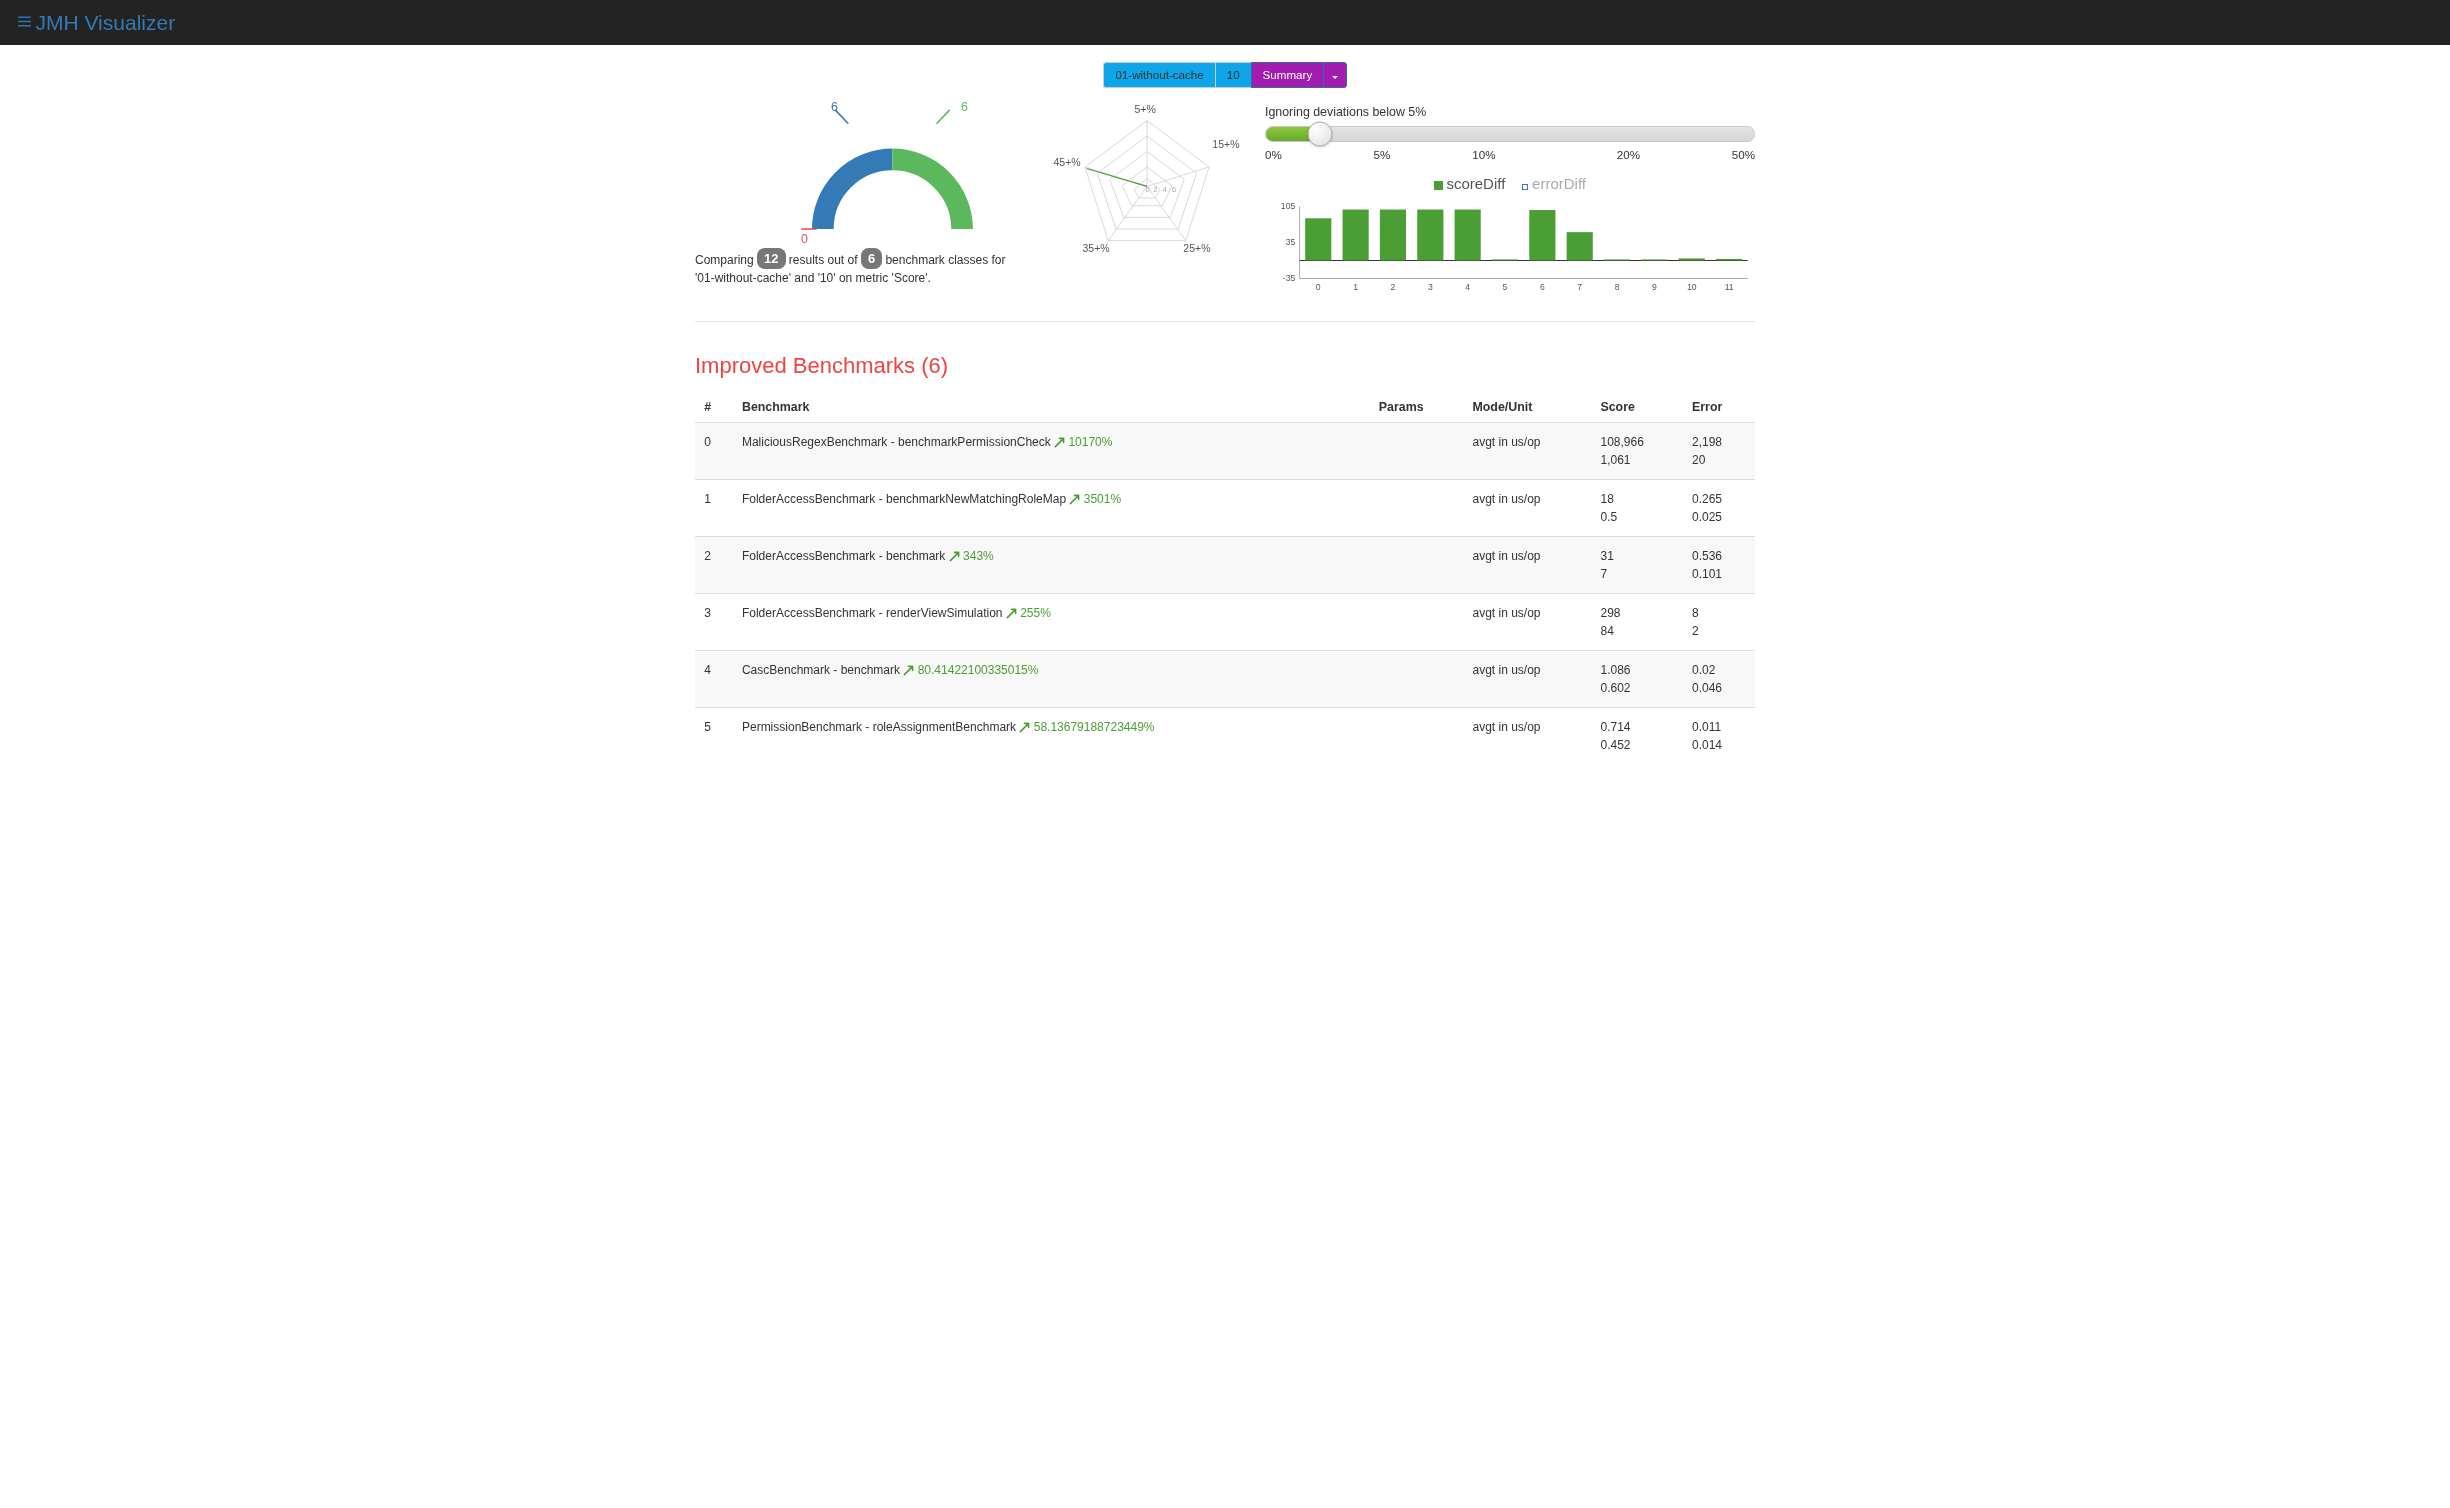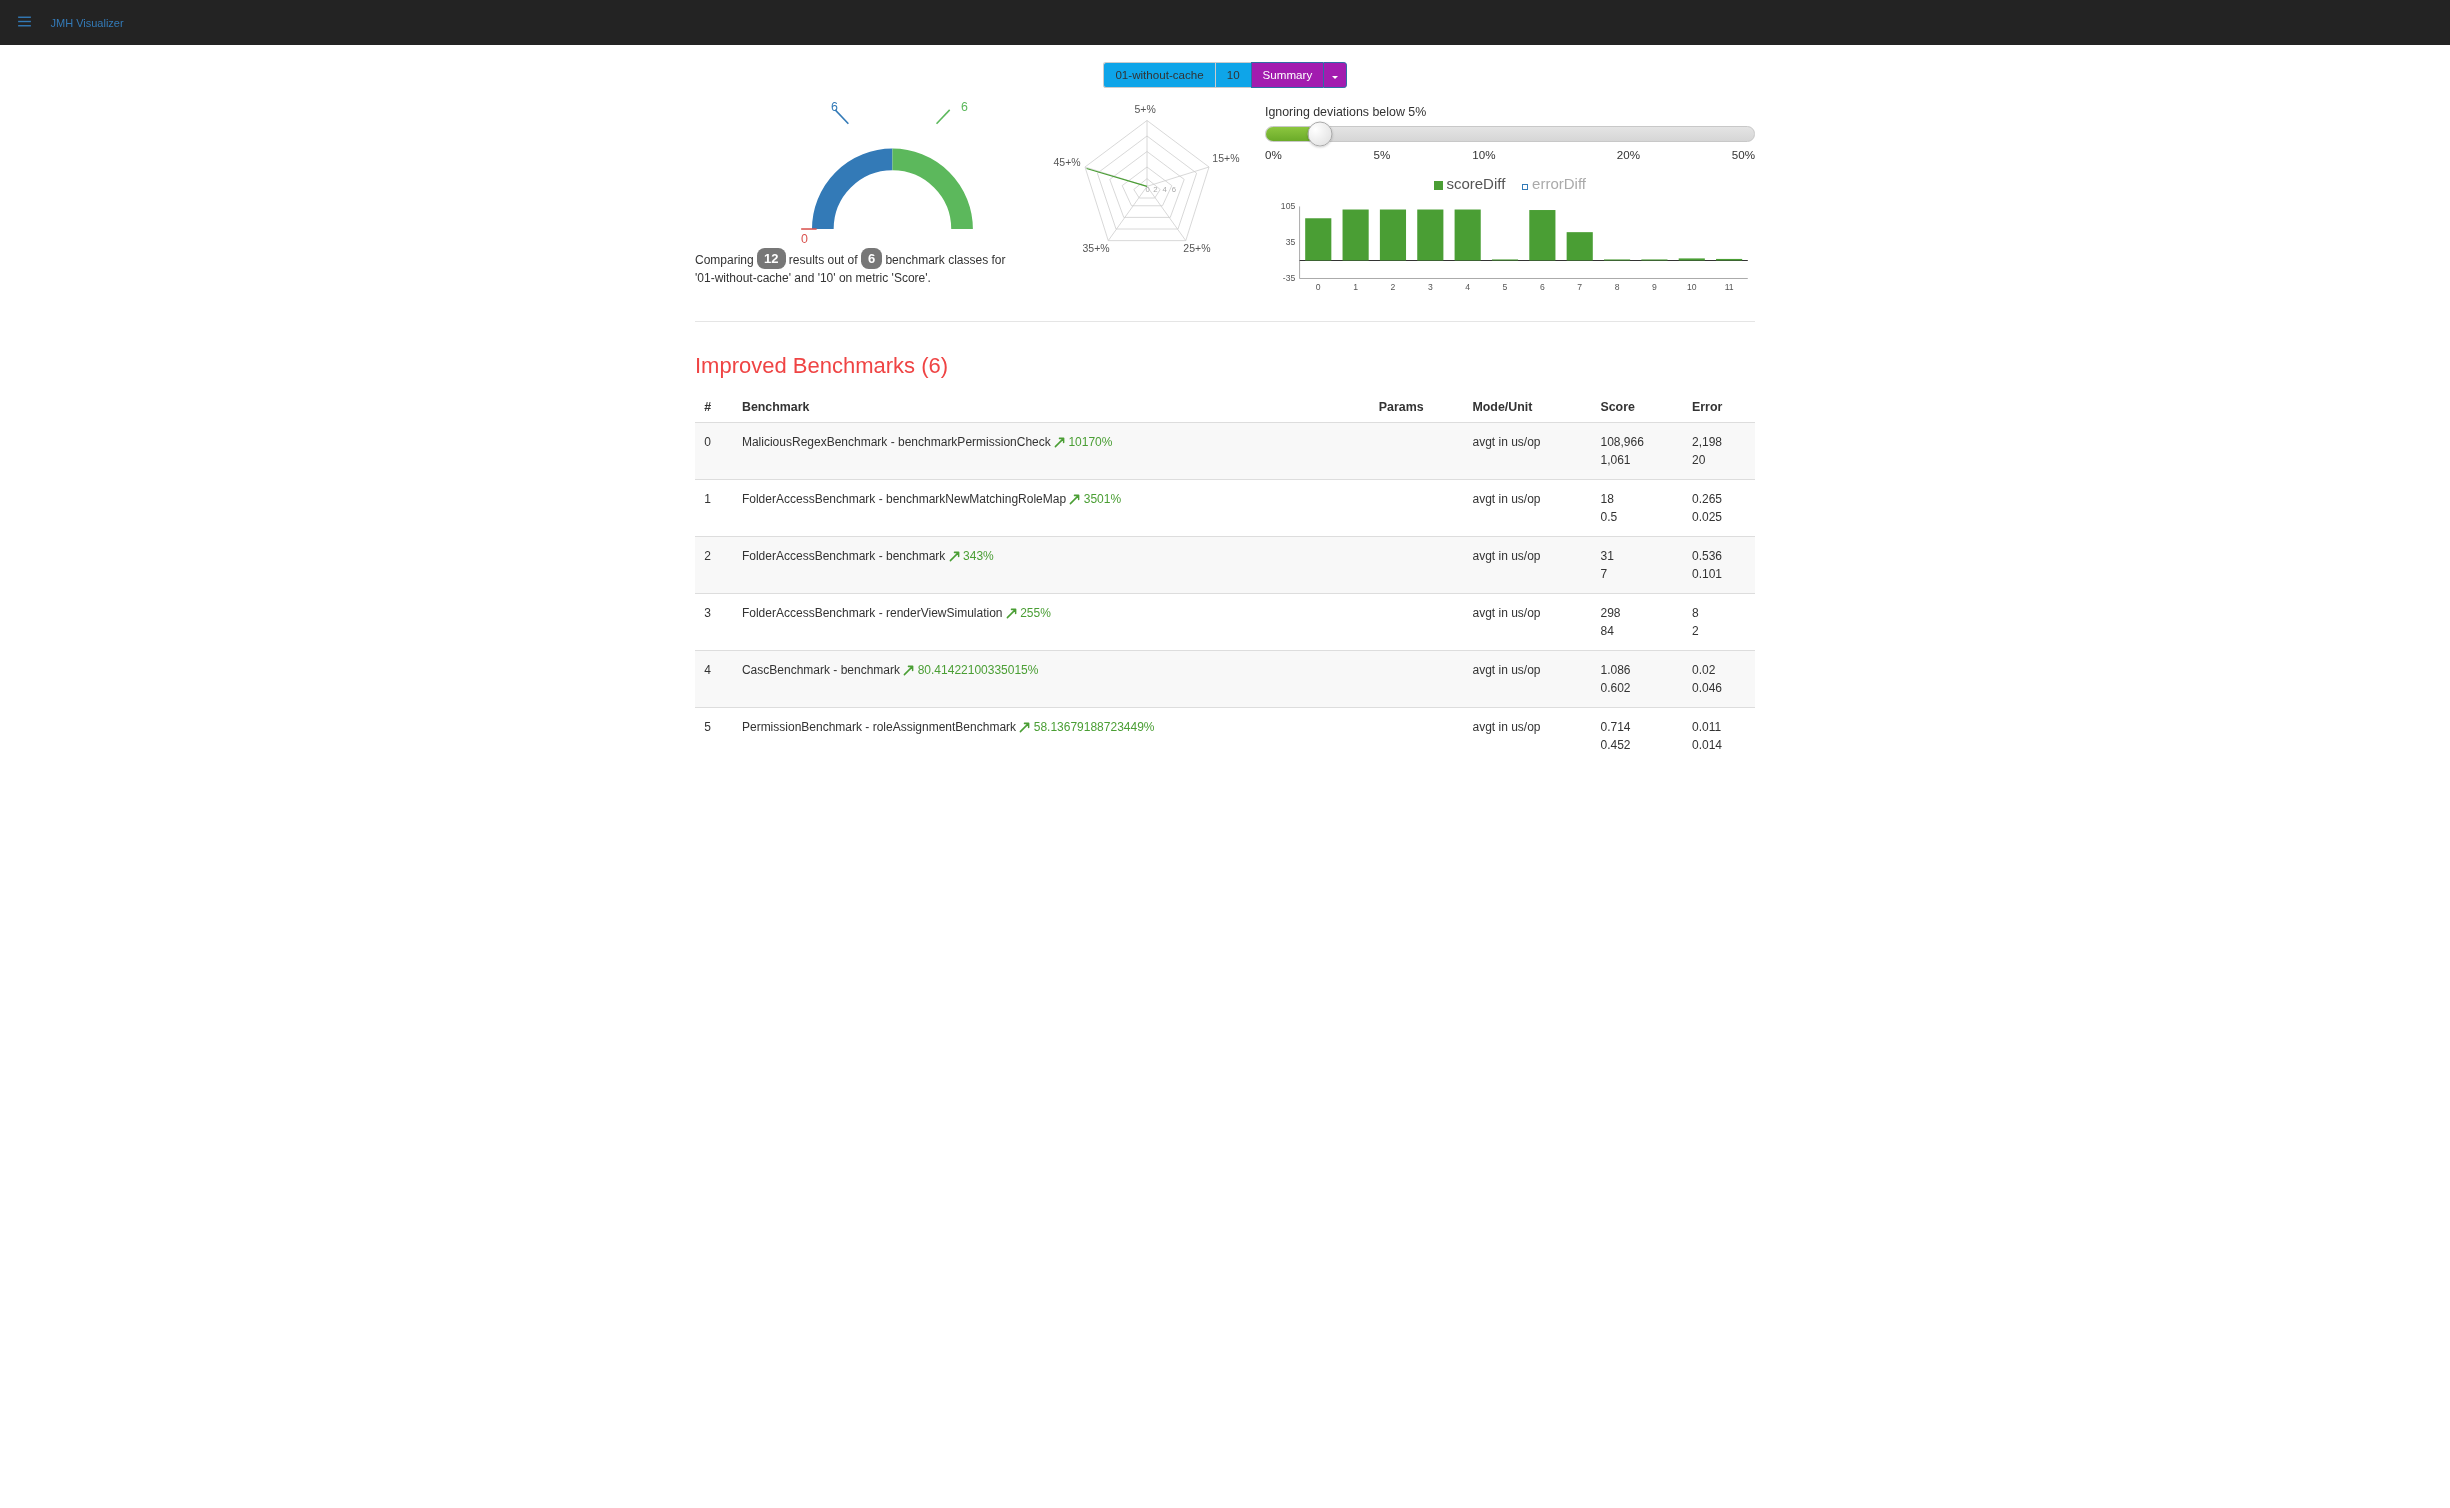--- a/index.html
+++ b/index.html
@@ -1,19 +1,19 @@
 <!DOCTYPE html>
 <html style="font-size:12.4px"><head>
 <meta charset="utf-8">
 <style>
 * { box-sizing: border-box; margin: 0; padding: 0; }
 body { font-family: "Helvetica Neue", Helvetica, Arial, sans-serif; font-size: 11px; color: #333; background: #fff; }
 
 .navbar { background: #232323; height: 45px; display: flex; align-items: center; padding: 0 15.5px; }
-.nav-brand { color: #337ab7; font-size: 11px; display: flex; align-items: center; gap: 18px; }
+.nav-brand { color: #337ab7; font-size: 21px; display: flex; align-items: center; gap: 3px; }
 .nav-brand svg { width: 17px; height: 17px; }
 .container { max-width: 1091px; margin: 0 auto; padding: 0 15.5px 31px; }
 
 .top-controls { display: flex; justify-content: center; margin: 17px 0; }
 .btn-group { display: flex; }
 .btn { border: 0.8px solid #ccc; background: #0ea5e9; padding: 5.4px 11px; font-size: 11.6px; color: #333; cursor: pointer; border-right-width: 0; }
 .btn:first-child { border-radius: 3.1px 0 0 3.1px; }
 .btn:last-child { border-right-width: 0.8px; }
 .btn.primary { background: #a21caf; color: #fff; border-color: #2e6da4; }
 .btn.caret-btn { border-radius: 0 3.1px 3.1px 0; padding: 5.4px 7.7px; }
@@ -120,21 +120,21 @@
               <line x1="120" y1="105" x2="70" y2="175"></line>
               <line x1="120" y1="105" x2="40" y2="80"></line>
           </g>
           <polygon points="120,105 120,105 120,105 120,105 42,82" fill="rgba(74,158,52,0.3)" stroke="#4a9e34" stroke-width="1.5"></polygon>
           <text x="118" y="112" font-size="10" fill="#aaa">0</text>
             <text x="128" y="112" font-size="10" fill="#aaa">2</text>
             <text x="140" y="112" font-size="10" fill="#aaa">4</text>
             <text x="152" y="112" font-size="10" fill="#aaa">6</text>
         </svg>
         <span style="top:-1.5px;left:81px;">5+%</span>
-        <span style="top:47px;right:0;">15+%</span>
+        <span style="top:33px;right:0;">15+%</span>
         <span style="bottom:6.2px;right:29px;">25+%</span>
         <span style="bottom:6.2px;left:29px;">35+%</span>
         <span style="top:51px;left:0;">45+%</span>
       </div>
     </div>
 
     <div class="slider-col">
       <div class="slider-label">Ignoring deviations below 5%</div>
       <div class="slider-track">
         <div class="slider-fill" style="width:11%;"></div>

